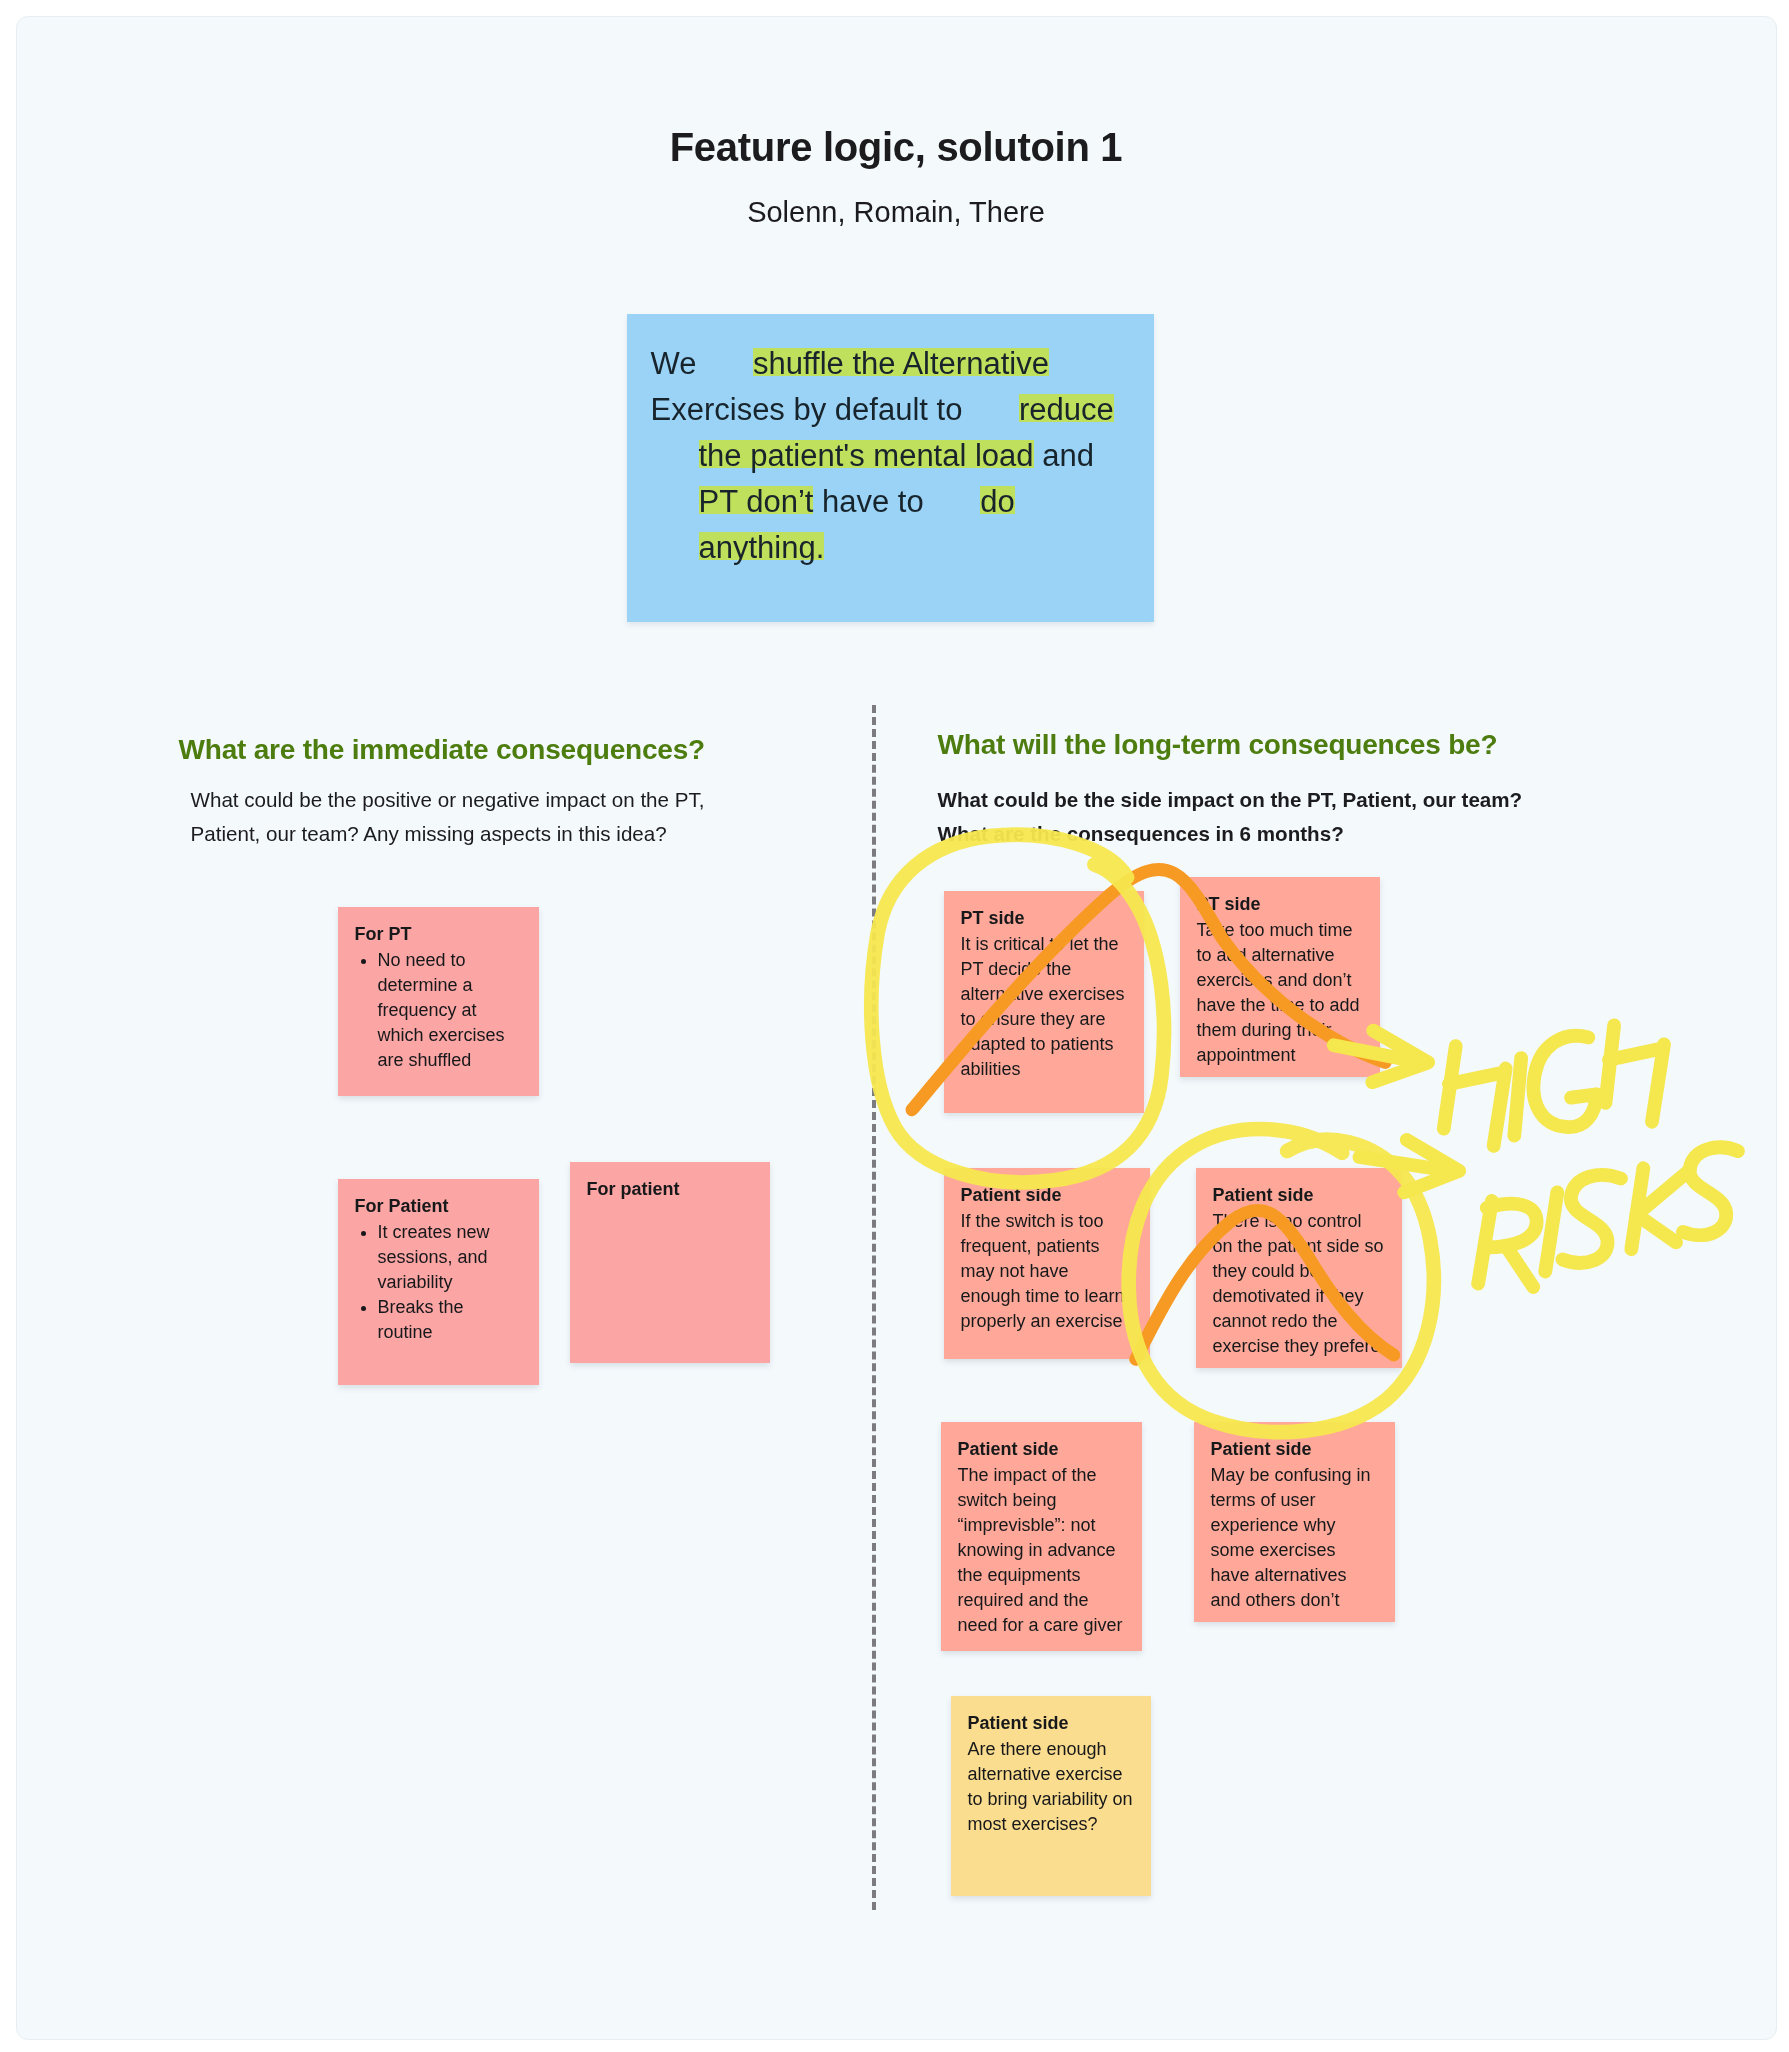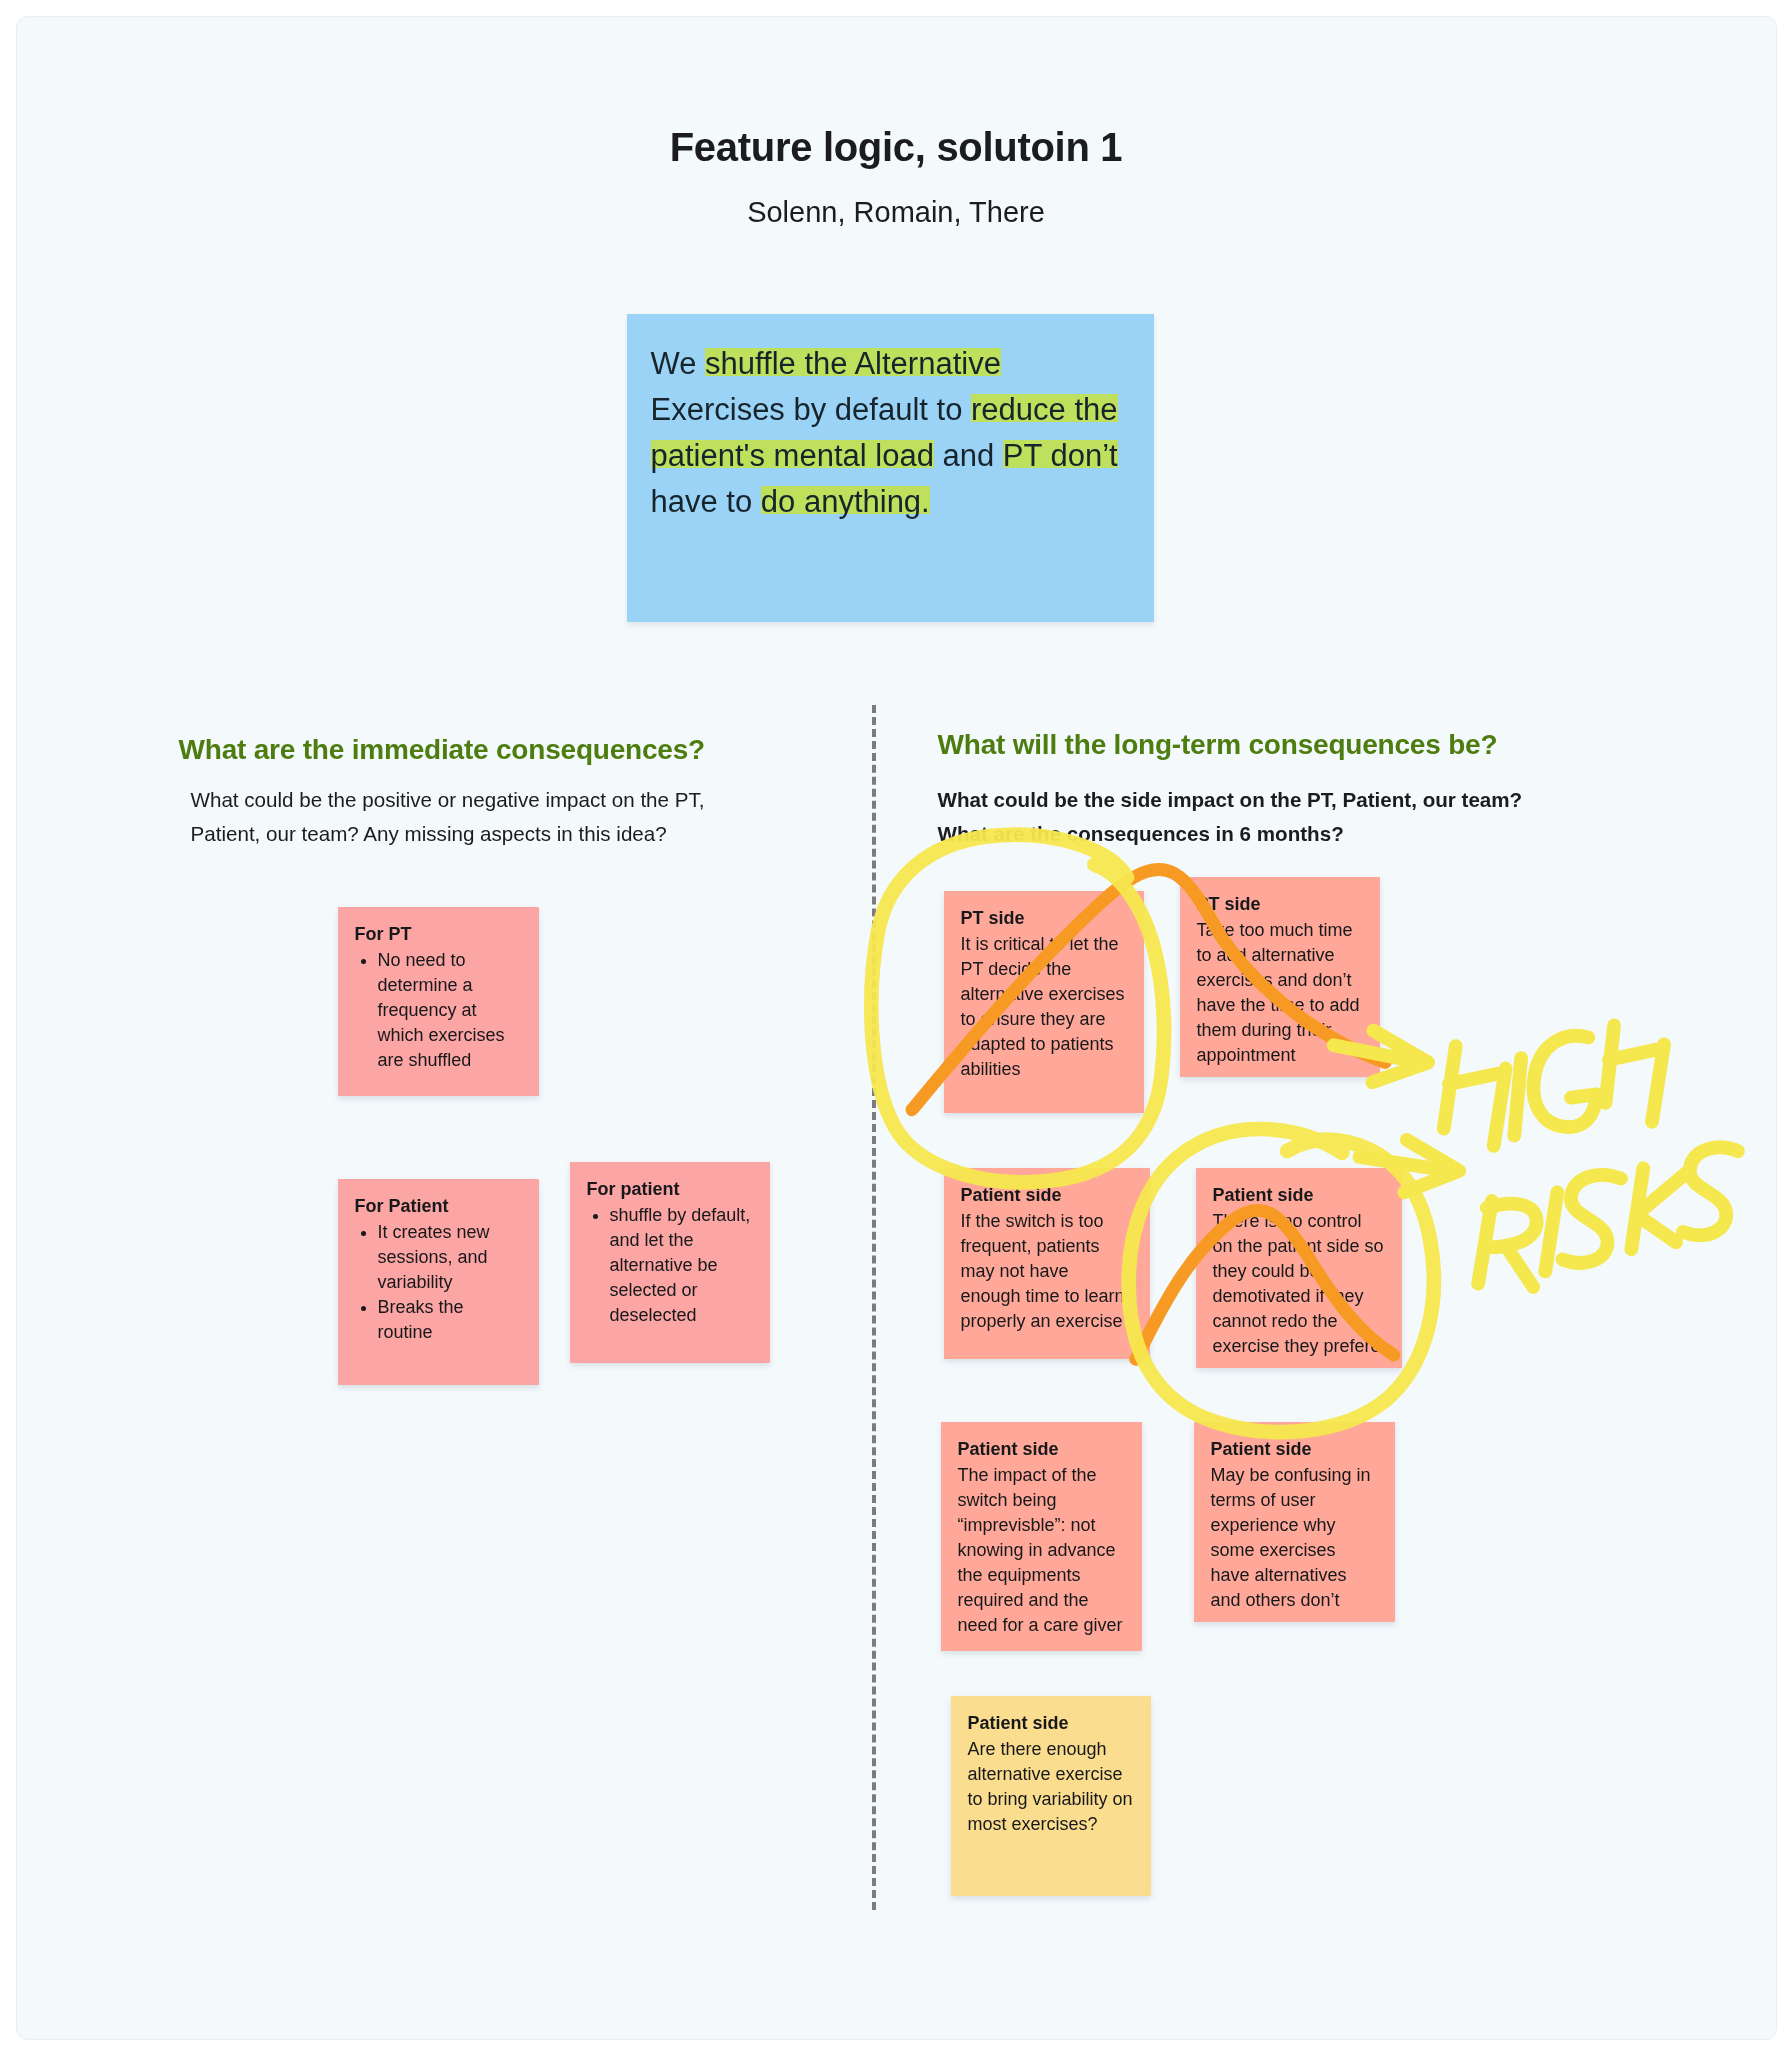--- a/index.html
+++ b/index.html
@@ -66,20 +66,21 @@
     font-size: 31px;
     line-height: 46px;
     color: #17242B;
   }
   .hl {
     background: linear-gradient(to bottom,
                 rgba(0,0,0,0) 6%,
                 #BFE05C 6%, #BFE05C 86%,
                 rgba(0,0,0,0) 86%);
     box-decoration-break: clone;
+    margin-left: 48px;
     -webkit-box-decoration-break: clone;
   }
 
   
   .divider {
     position: absolute;
     left: 855px;
     top: 688px;
     width: 0;
     height: 1205px;
@@ -182,25 +183,20 @@
     <div class="note-body">
       <ul>
         <li>It creates new sessions, and variability</li>
         <li>Breaks the routine</li>
       </ul>
     </div>
   </div>
 
   <div class="note green" style="left:553px; top:1145px; width:200px; height:201px;">
     <div class="note-title">For patient</div>
-    <div class="note-body">
-      <ul>
-        <li>shuffle by default, and let the alternative be selected or deselected</li>
-      </ul>
-    </div>
   </div>
 
   <div class="note pink" style="left:927px; top:874px; width:200px; height:222px;">
     <div class="note-title">PT side</div>
     <div class="note-body">It is critical to let the PT decide the alternative exercises to ensure they are adapted to patients abilities</div>
   </div>
 
   <div class="note pink" style="left:1163px; top:860px; width:200px; height:200px;">
     <div class="note-title">PT side</div>
     <div class="note-body">Take too much time to add alternative exercises and don’t have the time to add them during their appointment</div>

